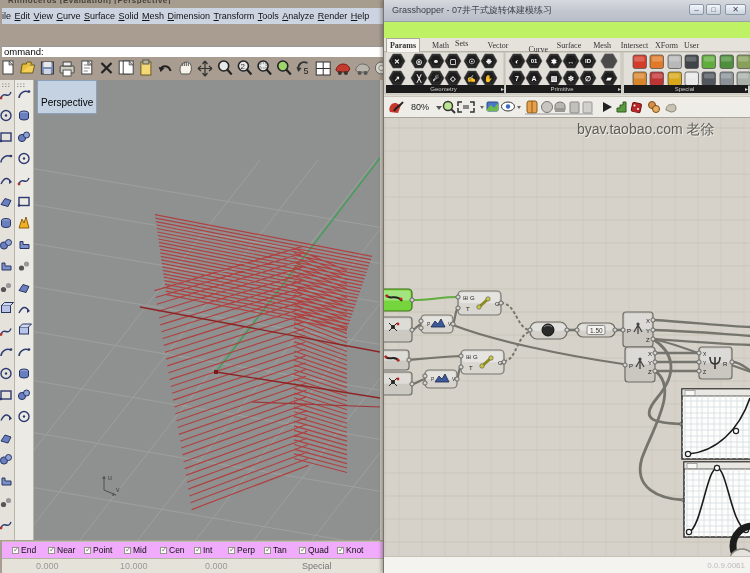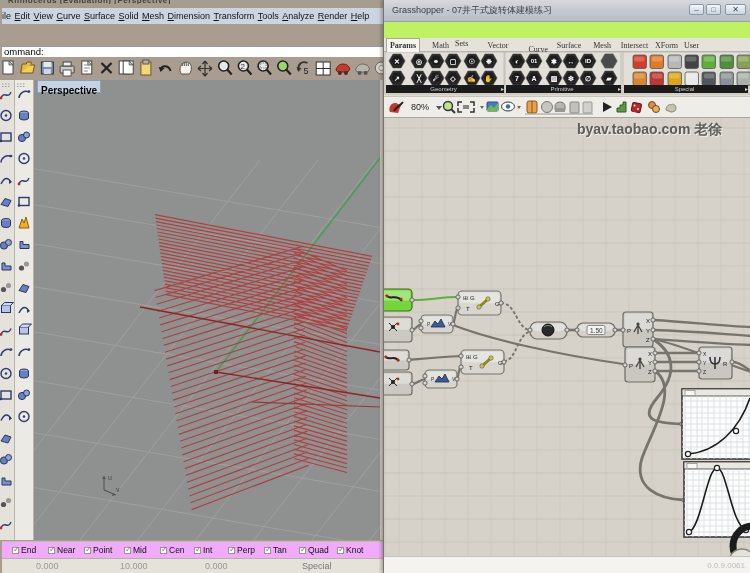--- a/index.html
+++ b/index.html
@@ -5,21 +5,21 @@
 .abs{position:absolute}
 #rh{position:absolute;left:0;top:0;width:750px;height:573px;background:#a89d90}
 #rhmenu{position:absolute;left:2px;top:8px;width:381px;height:16px;background:#ccd4e2;font-size:9px;color:#111;white-space:nowrap;overflow:hidden;line-height:16px}
 #rhmenu span{margin-right:3.5px}
 #cmd{position:absolute;left:2px;top:24px;width:381px;height:33px;background:#fff;font-size:9.5px;color:#3a3a3a;line-height:11px;padding:1px 0 0 2px}
 #cmdin{position:absolute;left:2px;top:46px;width:381px;height:11px;background:#fff;border-top:1px solid #999;font-size:9.5px;font-weight:normal;color:#000;padding-left:2px;line-height:10px}
 #lt1{position:absolute;left:0px;top:80px;width:15px;height:460px;background:#e4e2db;border-right:1px solid #b8b4a8}
 #lt2{position:absolute;left:15px;top:80px;width:19px;height:460px;background:#eceae4;border-right:1px solid #b8b4a8}
 #vp{position:absolute;left:34px;top:80px;width:346px;height:460px;background:#8f9191}
 #vpstrip{position:absolute;left:380px;top:80px;width:4px;height:460px;background:#d0ccc0}
-#persp{position:absolute;left:37px;top:80px;height:13px;background:#c4d2e2;border:1px solid #8ba0bb;font-size:10px;font-weight:bold;color:#000;padding:4px 3px;line-height:11px}
+#persp{position:absolute;left:37px;top:80px;height:13px;background:#c4d2e2;border:1px solid #8ba0bb;font-size:10px;font-weight:normal;color:#000;padding:16px 3px;line-height:11px}
 #osnap{position:absolute;left:2px;top:541px;width:382px;height:17px;background:#f0abfc;border-top:1px solid #c0bcb0;font-size:8.5px;color:#111}
 .osn{position:absolute;top:3px}
 .cb{display:inline-block;width:7px;height:7px;background:#fdfdfb;border:1px solid #9a968c;margin-right:2px;position:relative;top:1px}
 .cb:after{content:"\2713";position:absolute;left:0px;top:-3px;font-size:8px;color:#777}
 #rstat{position:absolute;left:2px;top:558px;width:382px;height:15px;background:#e5e2da;border-top:1px solid #b5b1a5;font-size:9px;color:#999}
 #gh{position:absolute;left:383px;top:0px;width:367px;height:573px;background:#bef264;border-left:1px solid #77726a;box-shadow:-2px 0 3px rgba(60,55,45,.35)}
 #ghtitle{position:absolute;left:0;top:0;width:367px;height:22px;background:linear-gradient(#d6dade,#c2c7cf 55%,#b9bfc8);border-bottom:1px solid #9aa0a8;font-size:9px;color:#3a3f46;line-height:20px}
 #ghmenu{position:absolute;left:0;top:22px;width:367px;height:16px;background:#eeece7;font-size:8.5px;color:#222;line-height:15px}
 #ghmenu span{margin-right:7px}
 #ghtabs{position:absolute;left:0;top:38px;width:367px;height:14px;background:#e4e2db;border-bottom:1px solid #b9b5ab;font-size:8px;font-family:Liberation Serif, serif;color:#333}
@@ -496,16 +496,16 @@
       <rect x="683" y="462" width="67" height="7" fill="#e9e7e2" stroke="#3a3a38" stroke-width="0.8"></rect>
       <rect x="686" y="463.5" width="10" height="5" fill="#f8f8f6" stroke="#888" stroke-width="0.7"></rect>
       <path d="M686 469V537M692 469V537M698 469V537M703 469V537M709 469V537M715 469V537M721 469V537M727 469V537M732 469V537M738 469V537M744 469V537M750 469V537M683 474H750M683 480H750M683 486H750M683 491H750M683 497H750M683 503H750M683 509H750M683 515H750M683 520H750M683 526H750M683 532H750" stroke="#d4dce2" stroke-width="0.8" fill="none"></path>
       <path d="M688 532C700 528 706 468 716 468C726 468 730 524 745 530" stroke="#1a1a18" stroke-width="1.6" fill="none"></path>
       <circle cx="688" cy="532" r="2.6" fill="#fff" stroke="#222" stroke-width="1.2"></circle>
       <circle cx="716" cy="468" r="2.6" fill="#fff" stroke="#222" stroke-width="1.2"></circle>
       <circle cx="745" cy="530" r="2.6" fill="#fff" stroke="#222" stroke-width="1.2"></circle>
       <circle cx="752" cy="546" r="20" fill="none" stroke="#1c1c1c" stroke-width="7"></circle>
       <circle cx="741" cy="562" r="13" fill="#e4e2dc" stroke="#8a887f" stroke-width="1.5"></circle>
     </svg>
-    <div class="abs" style="left:193px;top:121px;width:174px;font-size:14px;font-weight:bold;color:#5d5c55;text-shadow:1px 1px 0 rgba(255,255,255,0.65)">byav.taobao.com 老徐</div>
+    <div class="abs" style="left:193px;top:121px;width:174px;font-size:14px;font-weight:normal;color:#5d5c55;text-shadow:1px 1px 0 rgba(255,255,255,0.65)">byav.taobao.com 老徐</div>
     <div id="ghstat">
       <span class="abs" style="right:6px;top:4px">0.0.9.0061</span>
     </div>
   </div>
 </body></html>

